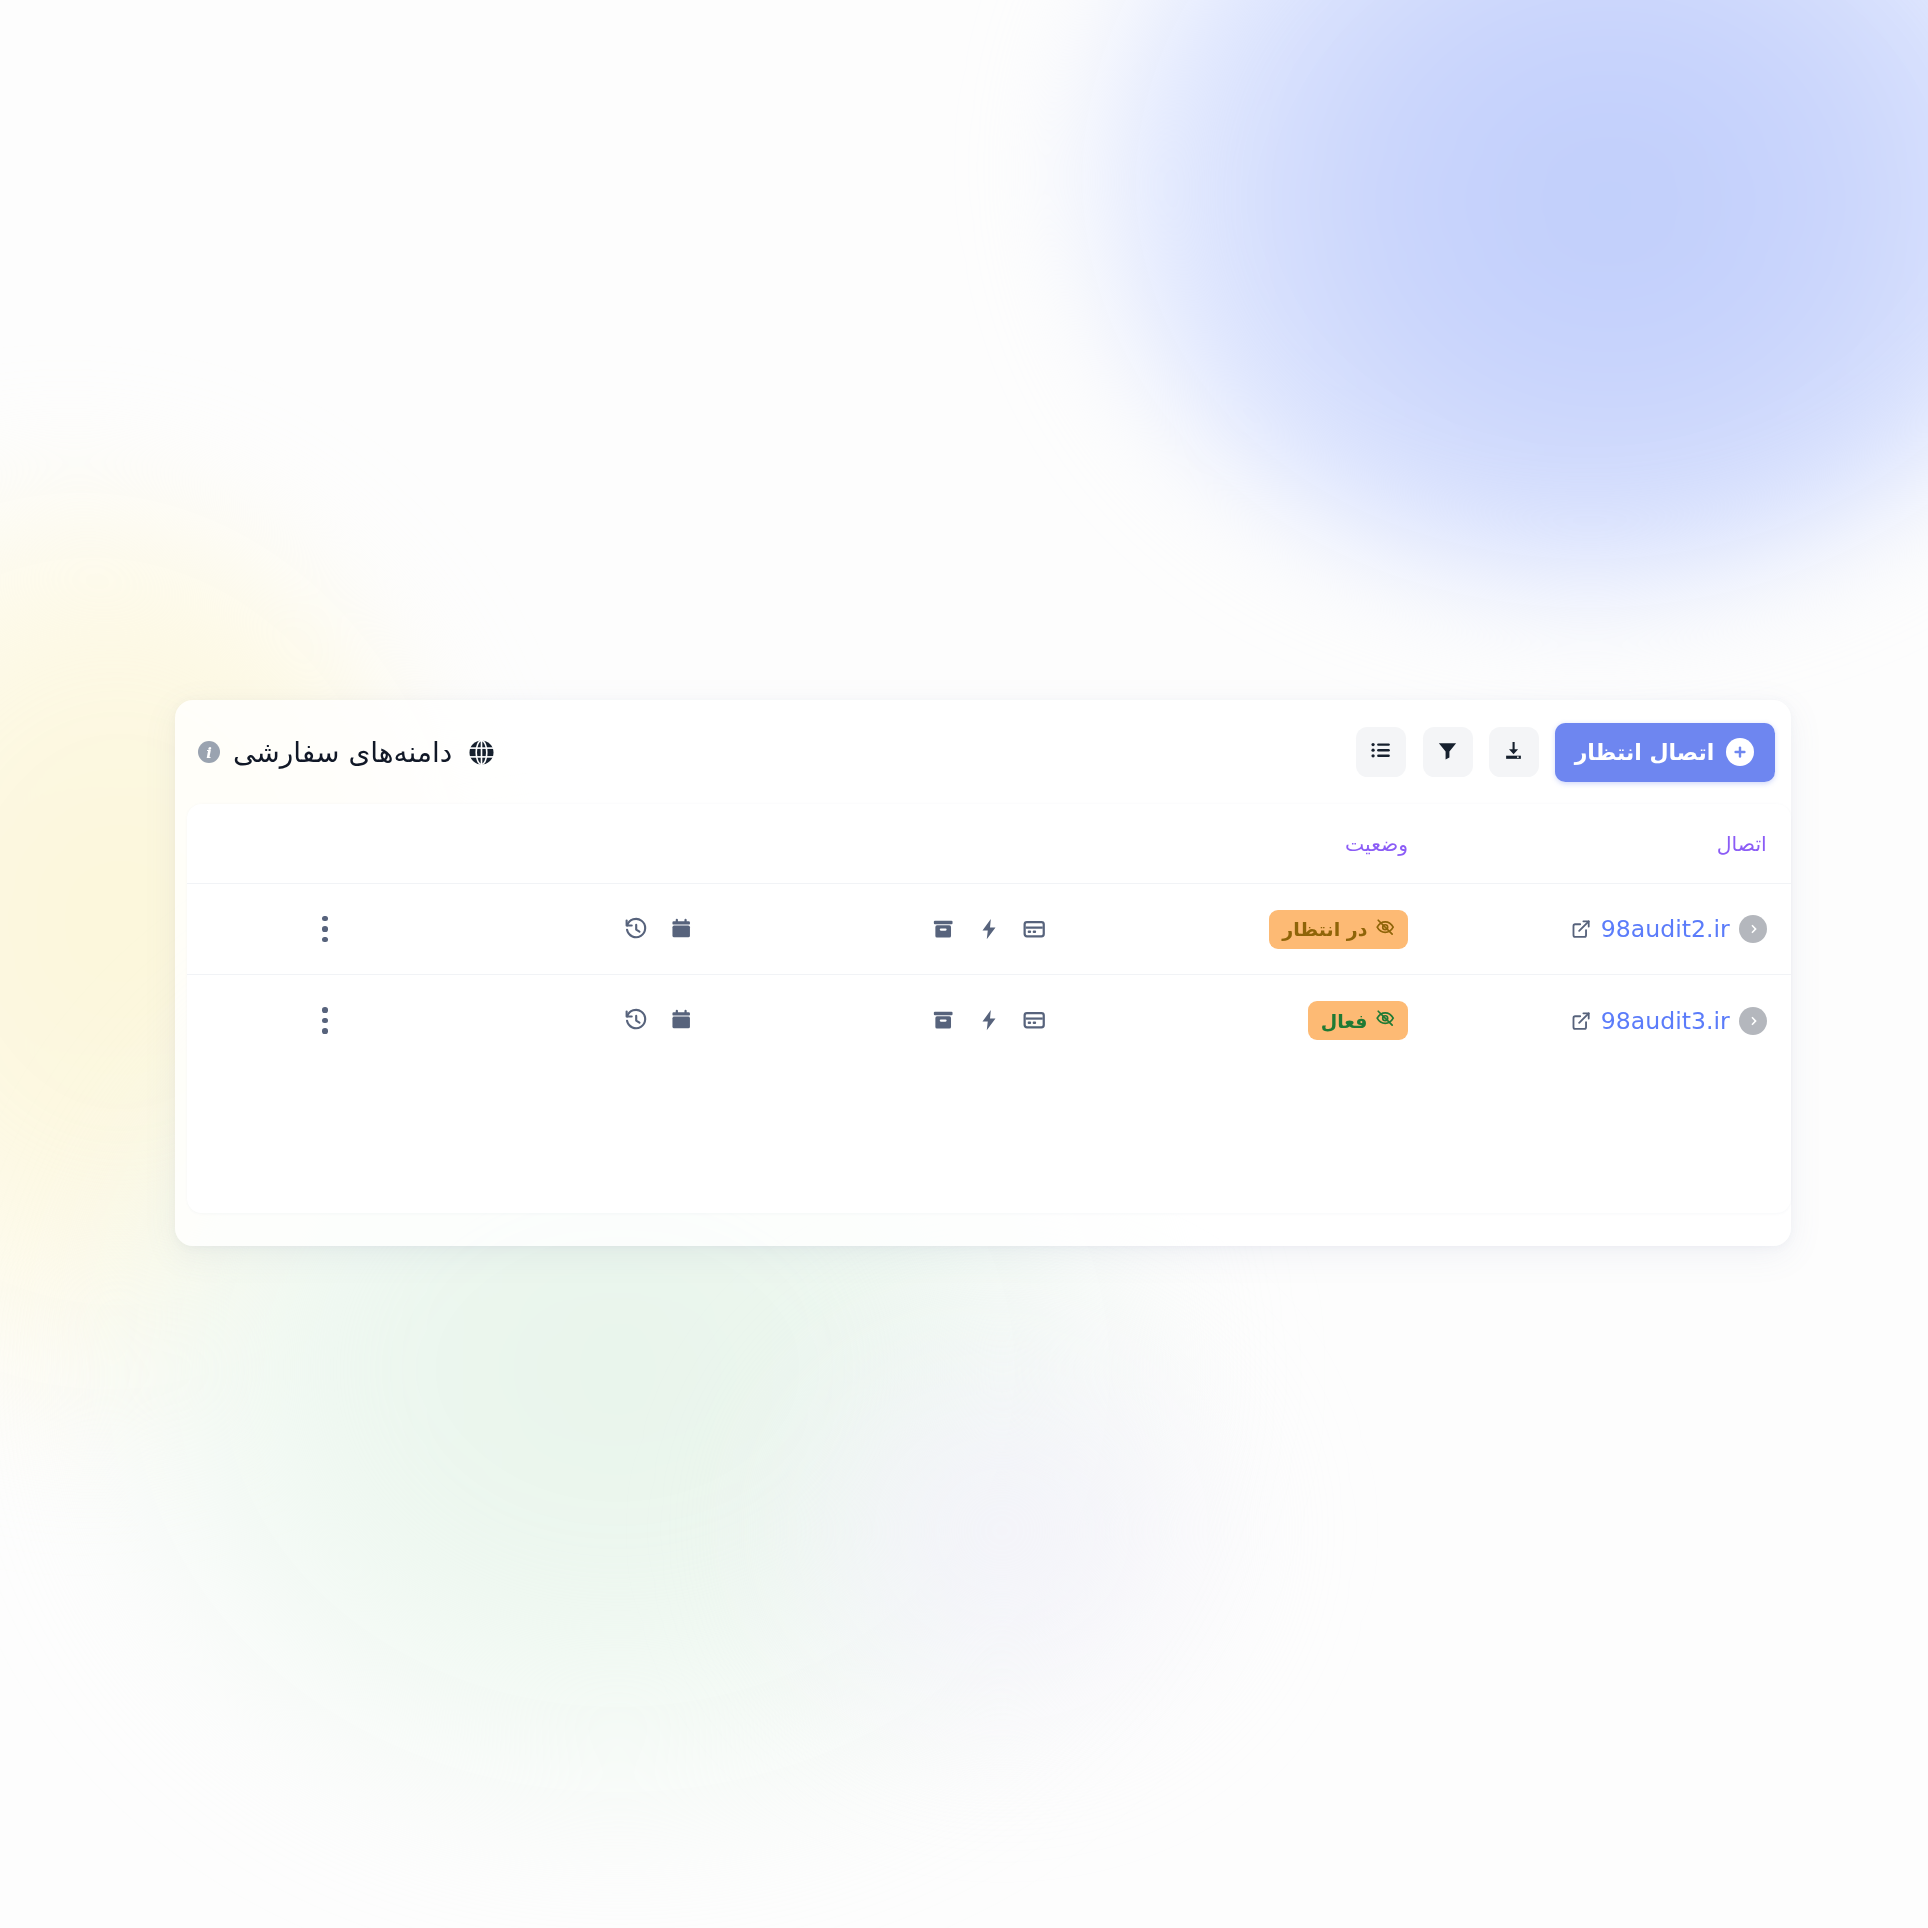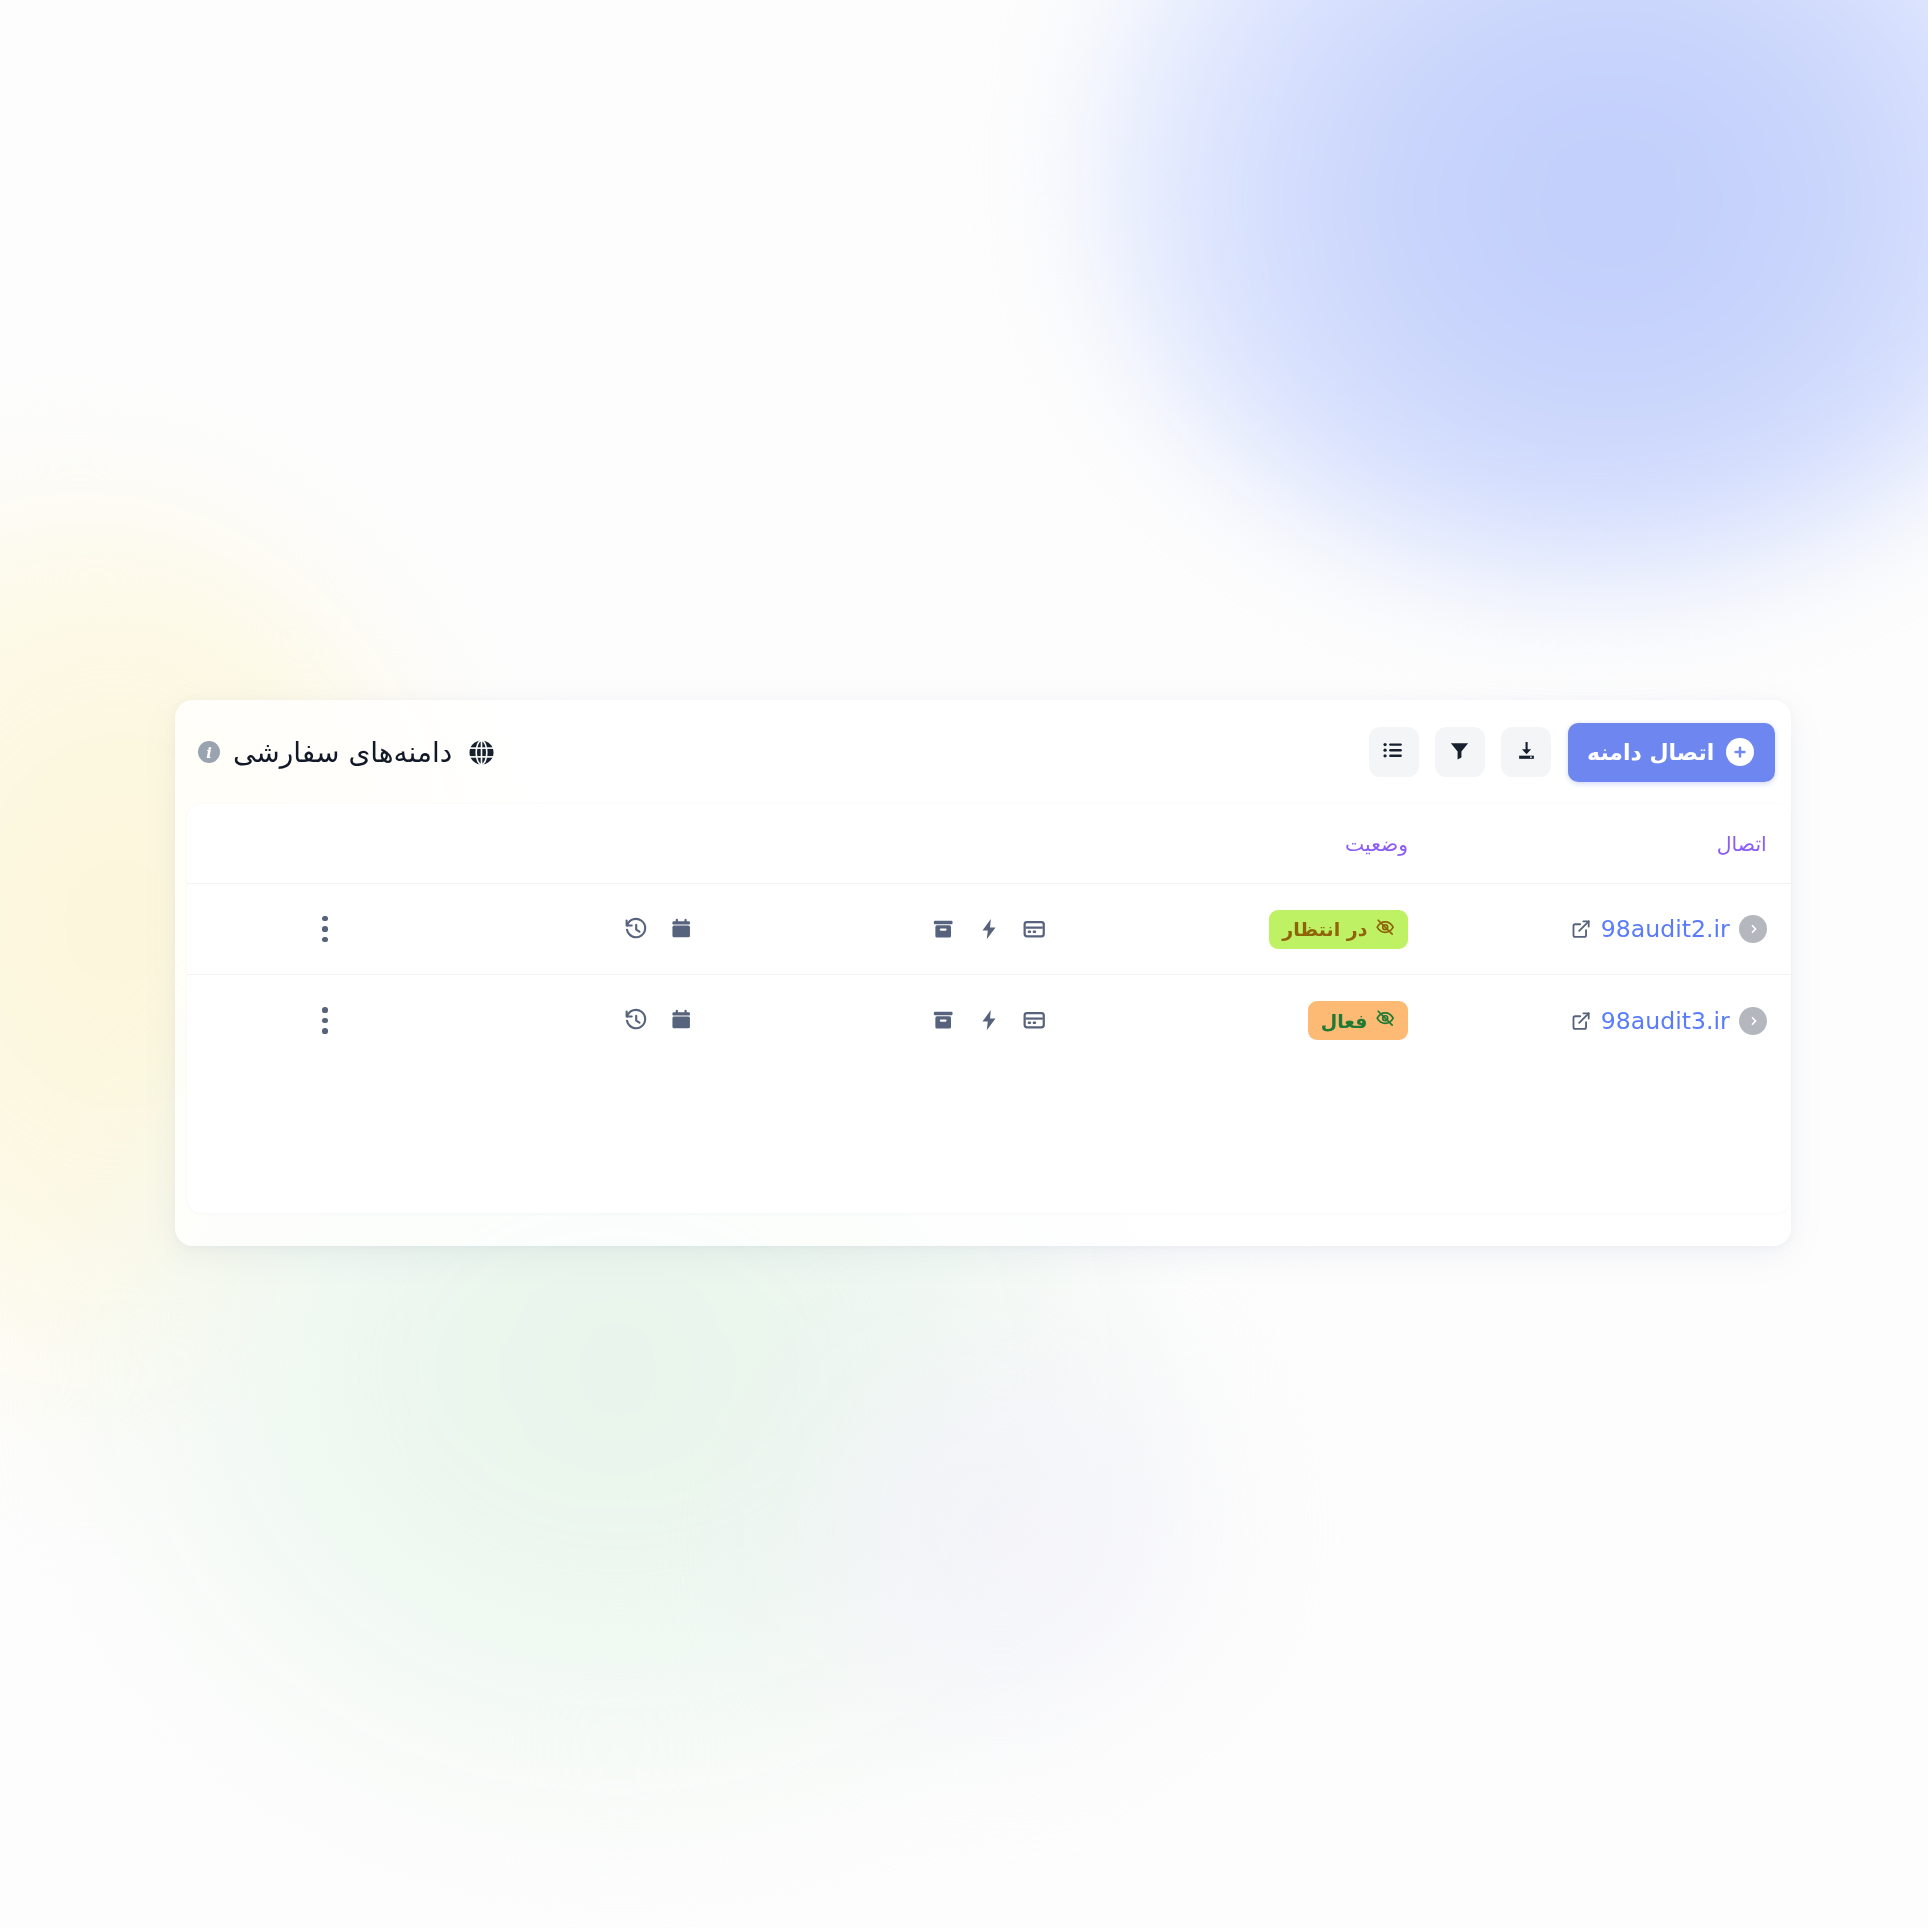--- a/index.html
+++ b/index.html
@@ -244,21 +244,21 @@
     align-items: center;
     gap: 7.3px;
     height: 39px;
     padding: 0 13px;
     border-radius: 9px;
     font-size: 19px;
     font-weight: 700;
     direction: rtl;
     white-space: nowrap;
   }
-  .badge-pending { background: #bef264; color: #8f6408; }
+  .badge-pending { background: #fdba74; color: #8f6408; }
   .badge-active  { background: #fdba74; color: #1f7a34; }
 
   .row-icon { display: flex; align-items: center; justify-content: center; cursor: pointer; }
   .kebab { display: flex; flex-direction: column; gap: 4.9px; cursor: pointer; padding: 4.9px; }
   .kebab i { width: 5.7px; height: 5.7px; border-radius: 50%; background: #57637c; display: block; }
 </style>
 </head>
 <body>
 
 <div id="backdrop">
@@ -304,21 +304,21 @@
         </span>
       </button>
 
       <button class="primary-btn">
         <span class="plus-circle">
           <svg width="18" height="18" viewBox="0 0 24 24">
             <rect x="10.4" y="4.5" width="3.2" height="15" rx="1.6" fill="#6e86f0"></rect>
             <rect x="4.5" y="10.4" width="15" height="3.2" rx="1.6" fill="#6e86f0"></rect>
           </svg>
         </span>
-        <span>اتصال دامنه</span>
+        <span>اتصال انتظار</span>
       </button>
     </div>
 
     <div class="head-title">
       <span class="globe-wrap">
         <svg width="31" height="31" viewBox="0 0 24 24">
           <circle cx="12" cy="12" r="9.3" fill="#16202e"></circle>
           <ellipse cx="12" cy="12" rx="4.1" ry="9.3" fill="none" stroke="#ffffff" stroke-width="1.25"></ellipse>
           <line x1="2.7" y1="8.6" x2="21.3" y2="8.6" stroke="#ffffff" stroke-width="1.25"></line>
           <line x1="2.7" y1="15.4" x2="21.3" y2="15.4" stroke="#ffffff" stroke-width="1.25"></line>

